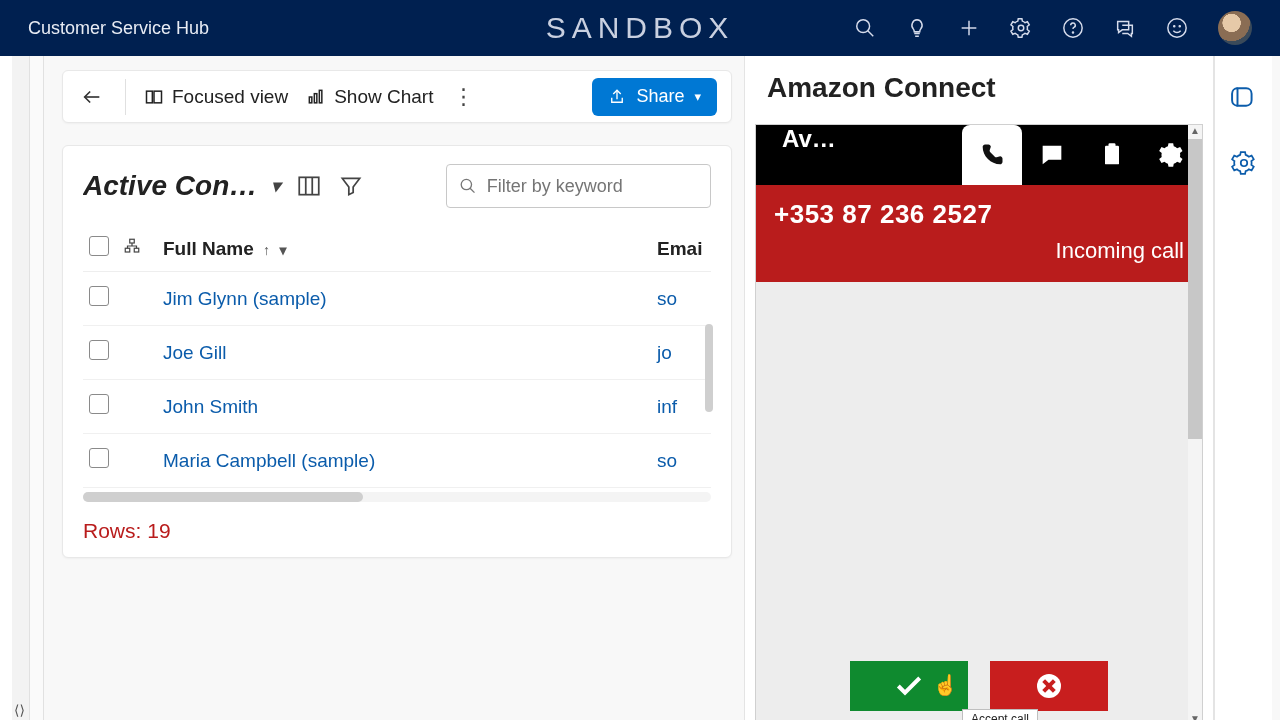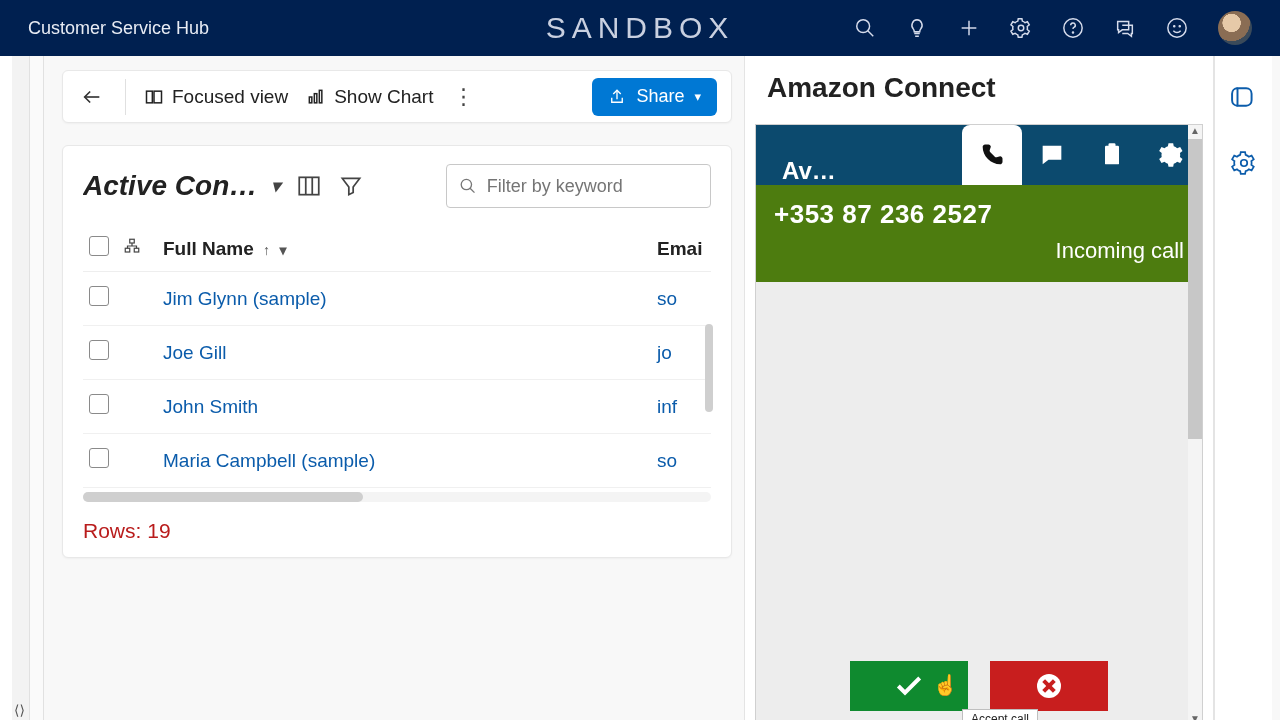--- a/index.html
+++ b/index.html
@@ -55,29 +55,29 @@
   .col-email { width:60px; overflow:hidden; white-space:nowrap; }
   .grid-scrollthumb { position:absolute; right:18px; top:178px; width:8px; height:88px; background:#cfcfcf; border-radius:4px; }
   .grid-hscroll { height:10px; background:#f4f4f4; border-radius:5px; margin-top:4px; position:relative; }
   .grid-hscroll .thumb { position:absolute; left:0; top:0; height:10px; width:280px; background:#cfcfcf; border-radius:5px; }
   .rowcount { margin-top:17px; font-size:21px; color:#b91c1c; }
 
   
   .connect-col { width: 470px; border-left:1px solid #e4e4e4; border-right:1px solid #e4e4e4; background:#fff; display:flex; flex-direction:column; }
   .connect-title { font-size:28px; font-weight:600; padding:16px 22px 14px 22px; color:#222; }
   .ccp-wrap { margin:6px 10px 0 10px; border:1px solid #d0d0d0; position:relative; flex:1; display:flex; flex-direction:column; background:#ededed; }
-  .ccp-top { height:60px; background:#0c4a6e; display:flex; align-items:flex-end; }
+  .ccp-top { height:60px; background:#000000; display:flex; align-items:flex-start; }
   .ccp-status { flex:0 0 150px; color:#fff; font-size:24px; font-weight:700; padding-left:26px; white-space:nowrap; overflow:hidden; text-overflow:ellipsis; }
   .ccp-tabs { margin-left:auto; display:flex; height:60px; }
   .ccp-tab { width:60px; display:flex; align-items:center; justify-content:center; cursor:pointer; }
   .ccp-tab.active { background:#fff; border-top-left-radius:8px; border-top-right-radius:8px; }
   .ccp-tab svg { width:28px; height:28px; }
   .ccp-tab.active svg { fill:#111; }
   .ccp-tab:not(.active) svg { fill:#fff; }
-  .ccp-incoming { background:#4d7c0f; color:#fff; padding:14px 18px 18px 18px; }
+  .ccp-incoming { background:#b91c1c; color:#fff; padding:14px 18px 18px 18px; }
   .ccp-number { font-size:26px; font-weight:700; letter-spacing:.5px; }
   .ccp-substatus { text-align:right; font-size:22px; margin-top:8px; }
   .ccp-body { background:#ededed; flex:1; position:relative; }
   .ccp-actions { position:absolute; bottom:16px; left:0; right:0; display:flex; justify-content:center; gap:22px; }
   .ccp-btn { width:118px; height:50px; display:flex; align-items:center; justify-content:center; cursor:pointer; }
   .ccp-btn.accept { background:#0f8a2f; }
   .ccp-btn.reject { background:#c81e1e; }
   .ccp-btn svg { width:32px; height:32px; fill:#fff; }
   .cursor-hand { position:absolute; font-size:20px; color:#fff; pointer-events:none; }
   .tooltip { position:absolute; background:#fff; border:1px solid #bfbfbf; padding:2px 8px; font-size:12px; color:#222; }

